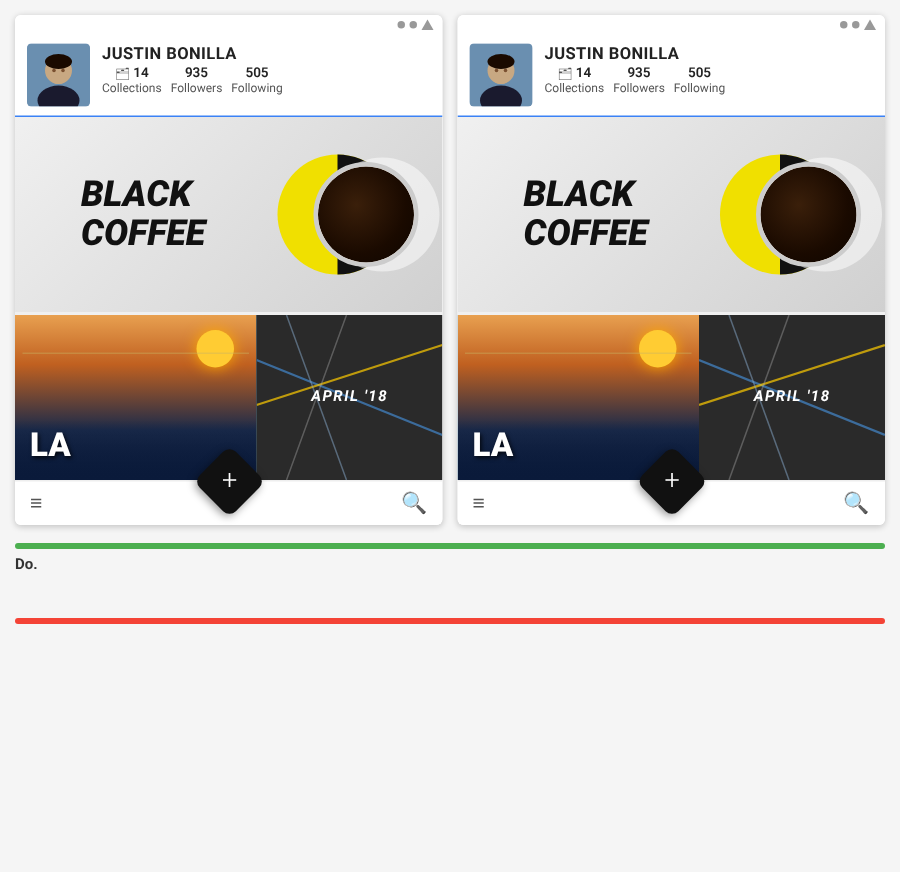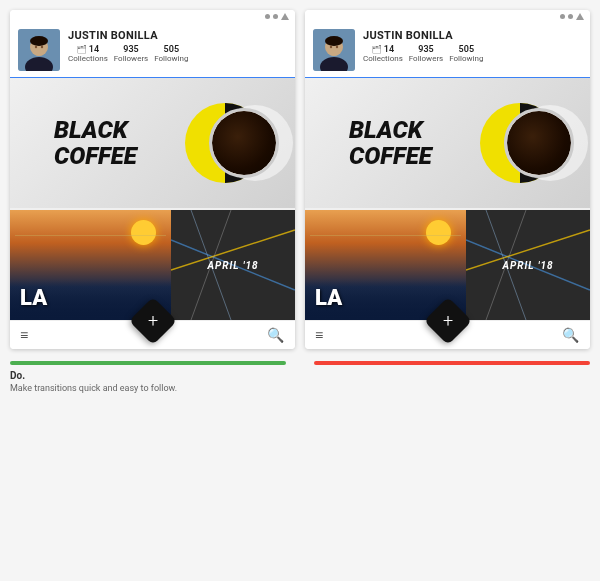--- a/index.html
+++ b/index.html
@@ -287,20 +287,21 @@
       font-size: 14px;
       color: #555;
     }
 
     
     .labels-row {
       display: flex;
       width: 100%;
       gap: 28px;
       margin-top: 4px;
+      flex-direction: column;
     }
 
     .label-block {
       flex: 1;
     }
 
     .label-bar {
       height: 4px;
       border-radius: 2px;
       margin-bottom: 5px;
@@ -527,19 +528,18 @@
       <span class="nav-search-icon">🔍</span>
     </div>
   </div>
 </div>
 
 <div class="labels-row">
 
   <div class="label-block">
     <div class="label-bar green"></div>
     <div class="label-title label-do">Do.</div>
-    <div class="label-desc">Make transitions quick and easy to follow.</div>
   </div>
 
   <div class="label-block">
     <div class="label-bar red"></div>
   </div>
 </div>
 
 </body></html>

